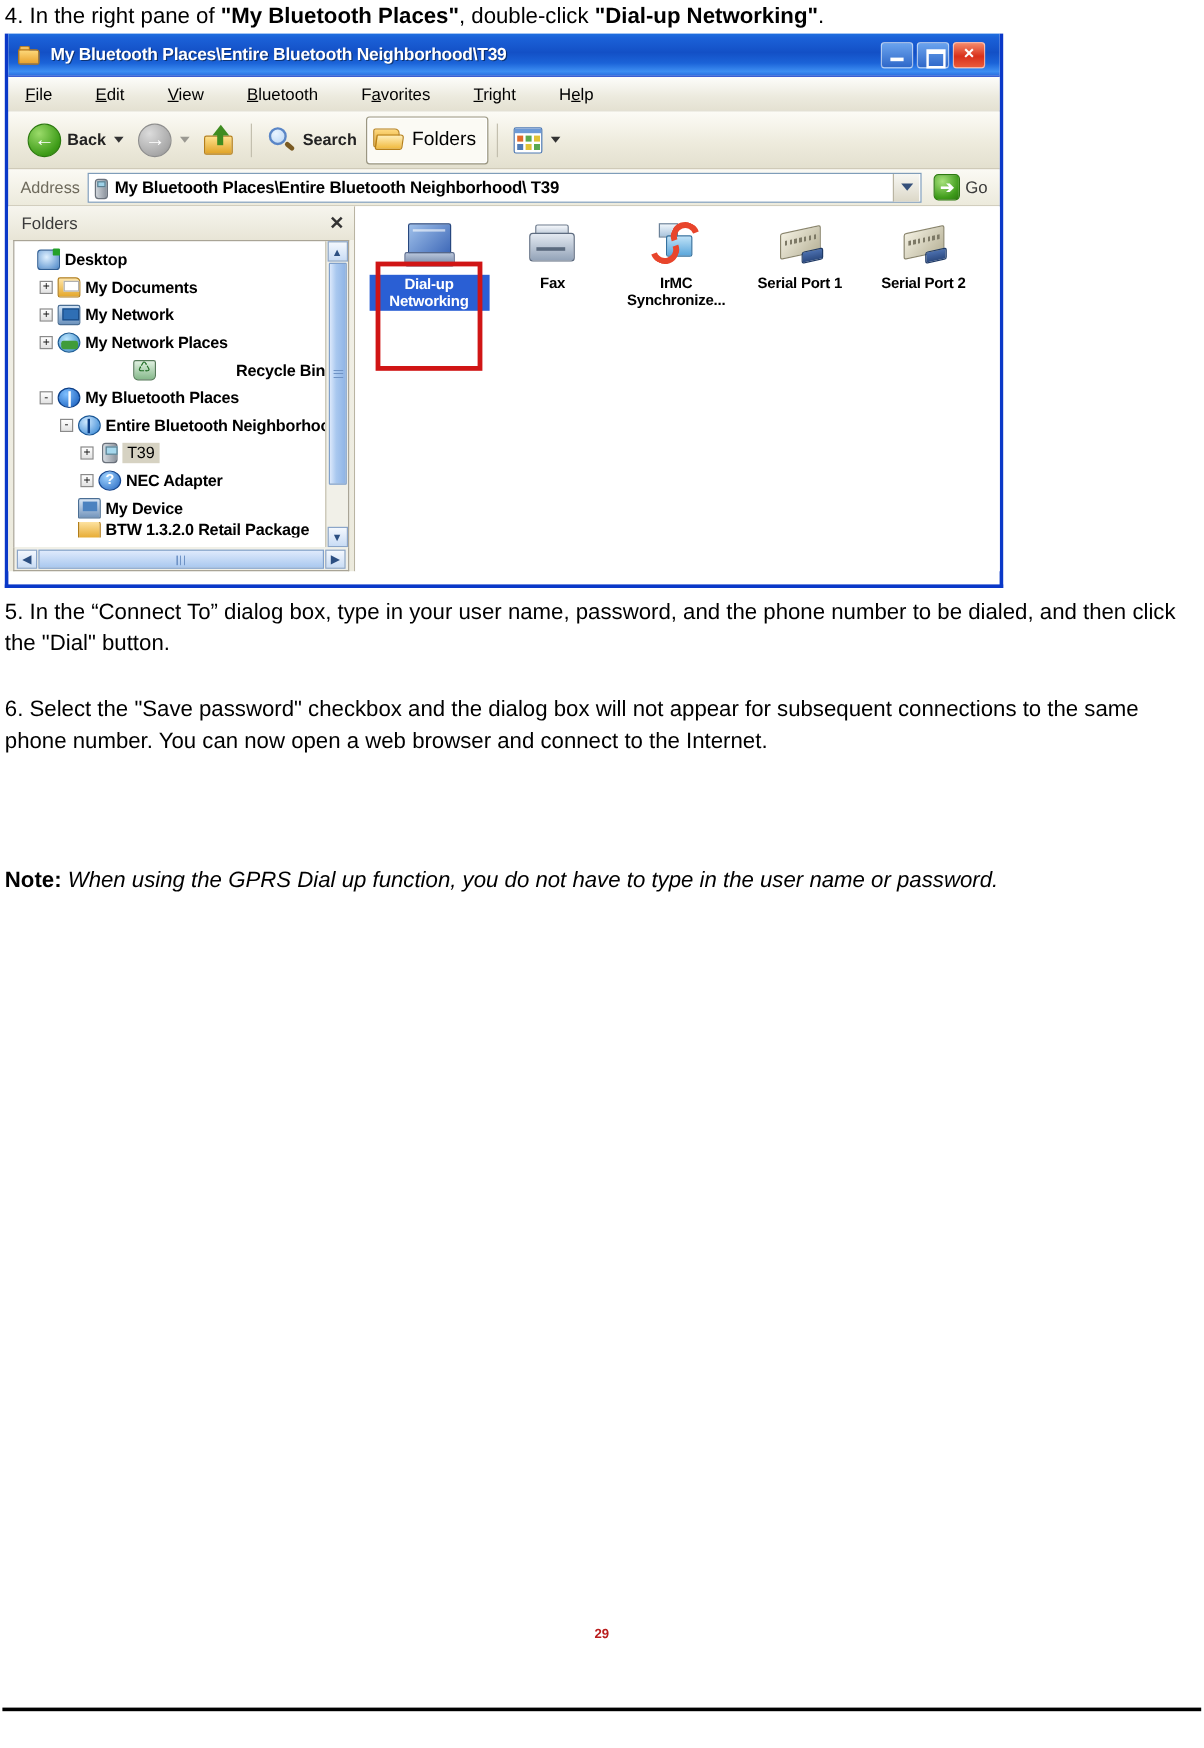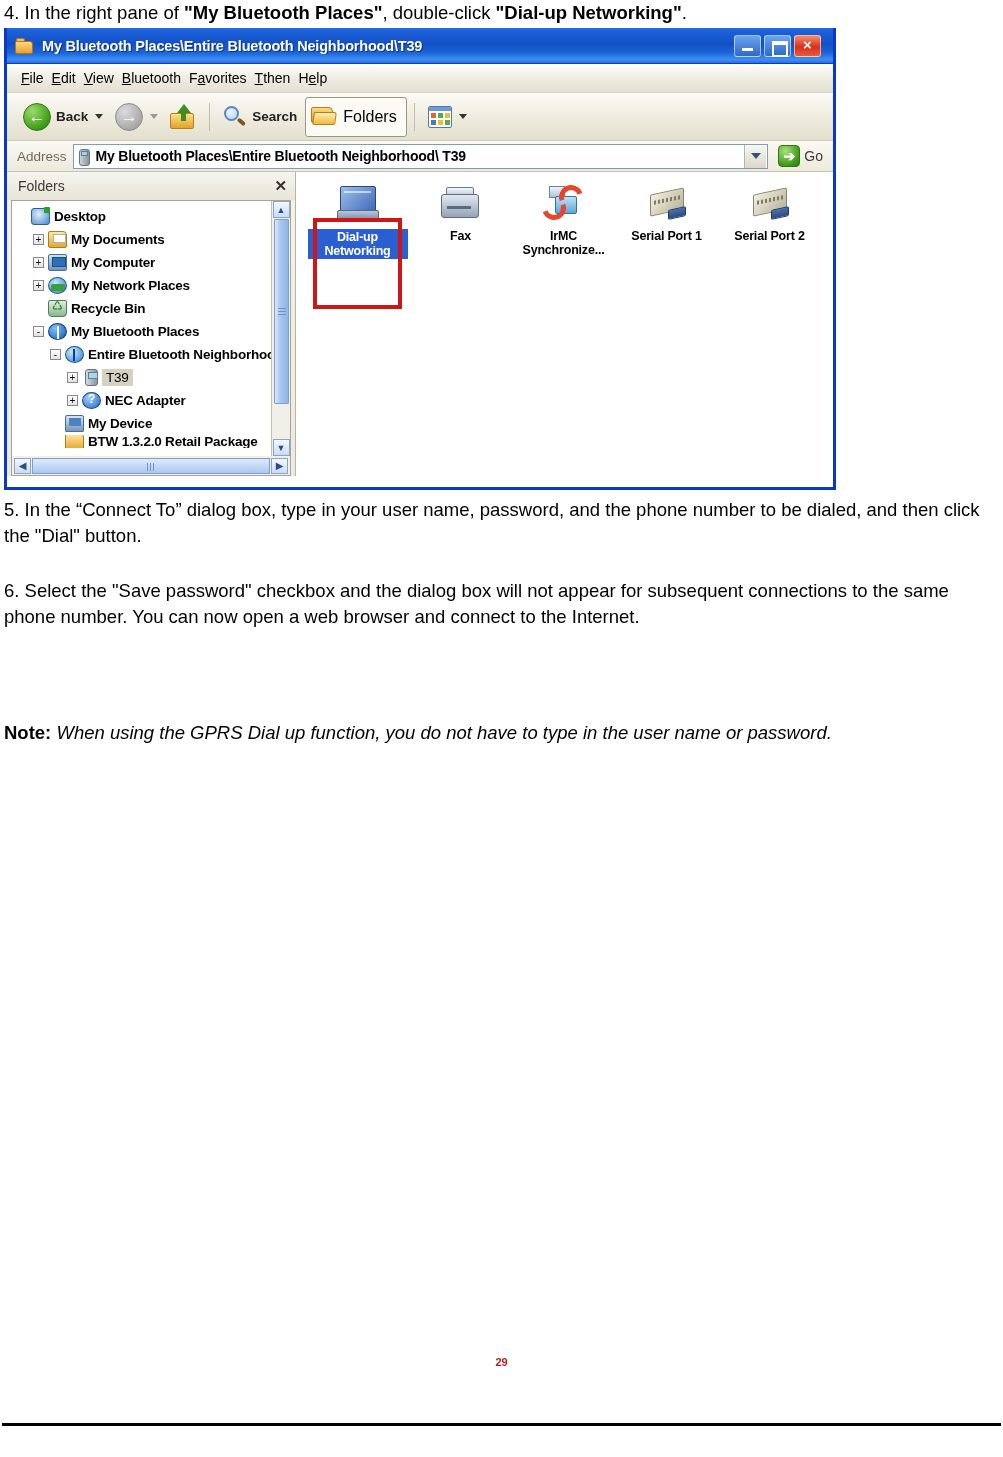--- a/index.html
+++ b/index.html
@@ -92,21 +92,21 @@
     border:2px solid #fff; border-top-width:4px;
   }
   .tbb.close span { font-size:15px; line-height:1; margin-top:-2px; }
 
   
   .menubar {
     height: 29px;
     background: linear-gradient(to bottom,#fdfdfb,#eceade 60%,#e4e1d2);
     display:flex; align-items:center;
     padding-left: 14px;
-    gap: 8px;
+    gap: 36px;
     border-bottom: 1px solid #d8d4c4;
   }
   .menu-item {
     font-size:14px; color:#000; white-space:nowrap; font-family:"Liberation Sans",sans-serif;
   }
   .menu-item u { text-decoration: underline; }
 
   
   .toolbar {
     height: 48px;
@@ -352,21 +352,21 @@
           </span>
       </span>
     </div>
 
     <div class="menubar">
       <span class="menu-item"><u>F</u><span>ile</span></span>
       <span class="menu-item"><u>E</u><span>dit</span></span>
       <span class="menu-item"><u>V</u><span>iew</span></span>
       <span class="menu-item"><u>B</u><span>luetooth</span></span>
       <span class="menu-item">F<u>a</u><span>vorites</span></span>
-      <span class="menu-item"><u>T</u><span>then</span></span>
+      <span class="menu-item"><u>T</u><span>right</span></span>
       <span class="menu-item">H<u>e</u><span>lp</span></span>
     </div>
 
     <div class="toolbar">
       <span class="tool">
         <span class="circ green">
             <span class="arrowL">←</span>
           </span>
         <span class="lbl">Back</span>
         <span class="caret"></span>
@@ -449,28 +449,28 @@
                 <span class="tlabel">Desktop</span>
               </div>
               <div class="tnode" style="margin-left: 17px;">
                 <span class="texp">+</span>
                 <span class="tico ic-docs"></span>
                 <span class="tlabel">My Documents</span>
               </div>
               <div class="tnode" style="margin-left: 17px;">
                 <span class="texp">+</span>
                 <span class="tico ic-computer"></span>
-                <span class="tlabel">My Computer</span>
+                <span class="tlabel">My Network</span>
               </div>
               <div class="tnode" style="margin-left: 17px;">
                 <span class="texp">+</span>
                 <span class="tico ic-network"></span>
                 <span class="tlabel">My Network Places</span>
               </div>
-              <div class="tnode" style="margin-left: 17px;">
+              <div class="tnode" style="margin-left: 17px; justify-content: space-between;">
                 <span class="texp blank"></span>
                 <span class="tico ic-recycle"></span>
                 <span class="tlabel">Recycle Bin</span>
               </div>
               <div class="tnode" style="margin-left: 17px;">
                 <span class="texp">-</span>
                 <span class="tico ic-bt"></span>
                 <span class="tlabel">My Bluetooth Places</span>
               </div>
               <div class="tnode" style="margin-left: 34px;">

